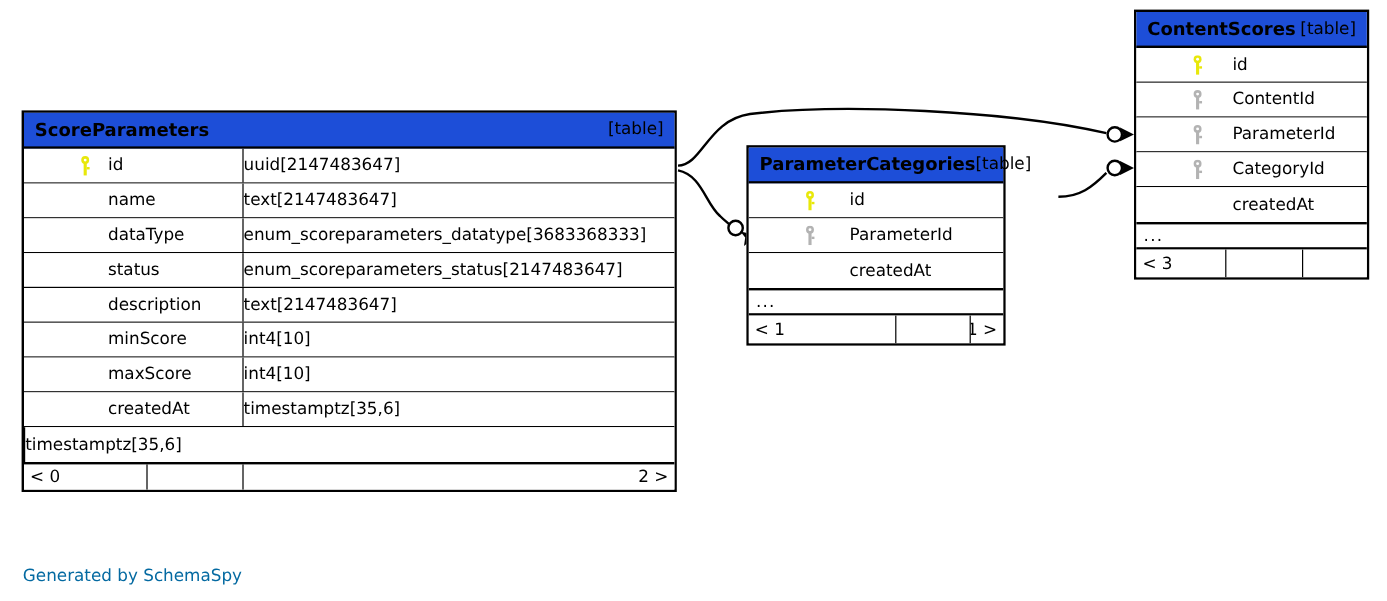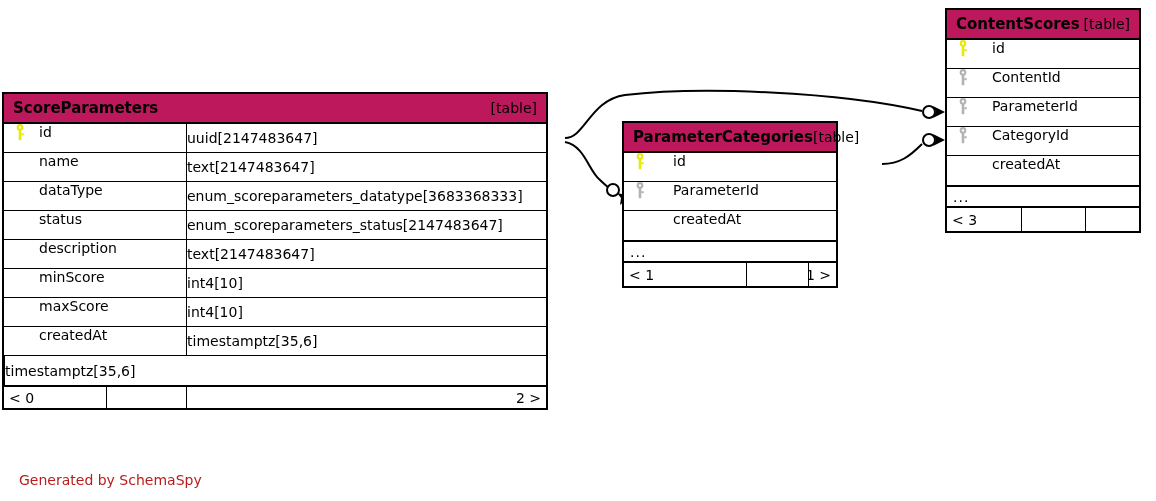--- a/index.html
+++ b/index.html
@@ -31,21 +31,21 @@
   }
   .table-box {
     position: absolute;
     box-sizing: border-box;
     background: #ffffff;
     border: 2px solid #000000;
     z-index: 2;
   }
   .tbl-header {
     box-sizing: border-box;
-    background: #be185d;
+    background: #1d4ed8;
     border-bottom: 2px solid #000000;
     display: flex;
     align-items: center;
     justify-content: space-between;
     padding: 0 9px;
     height: 30px;
   }
   .tbl-title {
     font-weight: bold;
     font-size: 15px;
@@ -62,25 +62,26 @@
     display: flex;
     align-items: center;
     height: 29px;
     border-bottom: 1px solid #000000;
     background: #ffffff;
   }
   .row:last-child { border-bottom: none; }
   .cell-name {
     box-sizing: border-box;
     display: flex;
-    align-items: flex-start;
+    align-items: center;
     height: 100%;
     font-size: 14px;
     white-space: nowrap;
     overflow: hidden;
+    padding-left: 35px;
   }
   .cell-type {
     box-sizing: border-box;
     display: flex;
     align-items: center;
     height: 100%;
     border-left: 1px solid #000000;
     padding-left: 0;
     font-size: 14px;
     white-space: nowrap;
@@ -121,21 +122,21 @@
     height: 100%;
     font-size: 14px;
     overflow: hidden;
     white-space: nowrap;
   }
   .fcell + .fcell { border-left: 1px solid #000000; }
   .fcell.left  { justify-content: flex-start; padding-left: 5px; }
   .fcell.right { justify-content: flex-end;   padding-right: 5px; }
 
   
-  #tbl-scoreparameters { left: 2px; top: 92px; width: 546px; }
+  #tbl-scoreparameters { left: 18px; top: 92px; width: 546px; }
   #tbl-scoreparameters .cell-name { width: 182px; min-width: 182px; }
   #tbl-scoreparameters .cell-type { flex: 1; }
   #tbl-scoreparameters .footer .f0 { width: 102px; }
   #tbl-scoreparameters .footer .f1 { width: 80px; }
   #tbl-scoreparameters .footer .f2 { flex: 1; }
 
   
   #tbl-parametercategories { left: 622px; top: 121px; width: 216px; }
   #tbl-parametercategories .cell-name { flex: 1; }
   #tbl-parametercategories .footer .f0 { width: 122px; }
@@ -147,21 +148,21 @@
   #tbl-contentscores .cell-name { flex: 1; }
   #tbl-contentscores .footer .f0 { width: 74px; }
   #tbl-contentscores .footer .f1 { width: 64px; }
   #tbl-contentscores .footer .f2 { flex: 1; }
 
   .credit {
     position: absolute;
     left: 19px;
     top: 472px;
     font-size: 14px;
-    color: #b91c1c;
+    color: #0369a1;
     white-space: nowrap;
     z-index: 2;
   }
   .key-svg { display: block; }
 </style>
 </head>
 <body>
 
 <div id="canvas">
 

